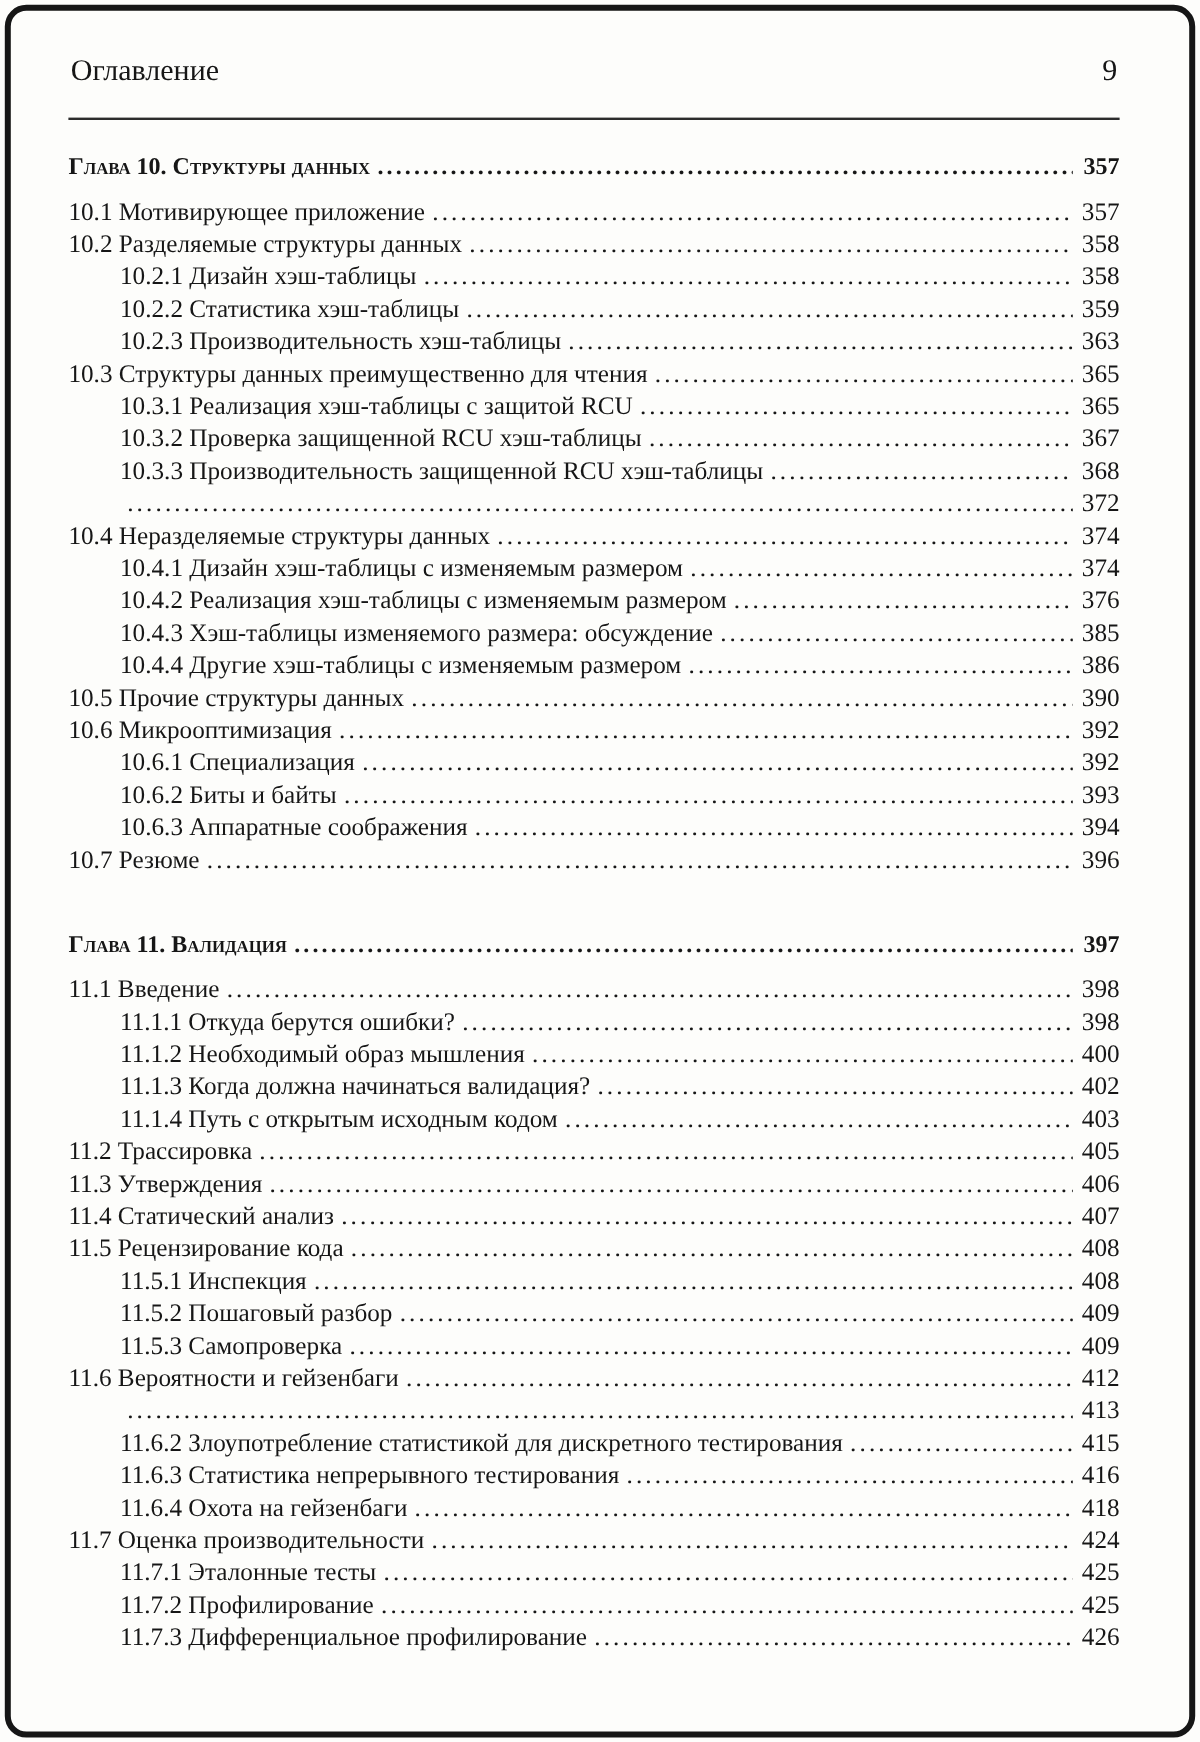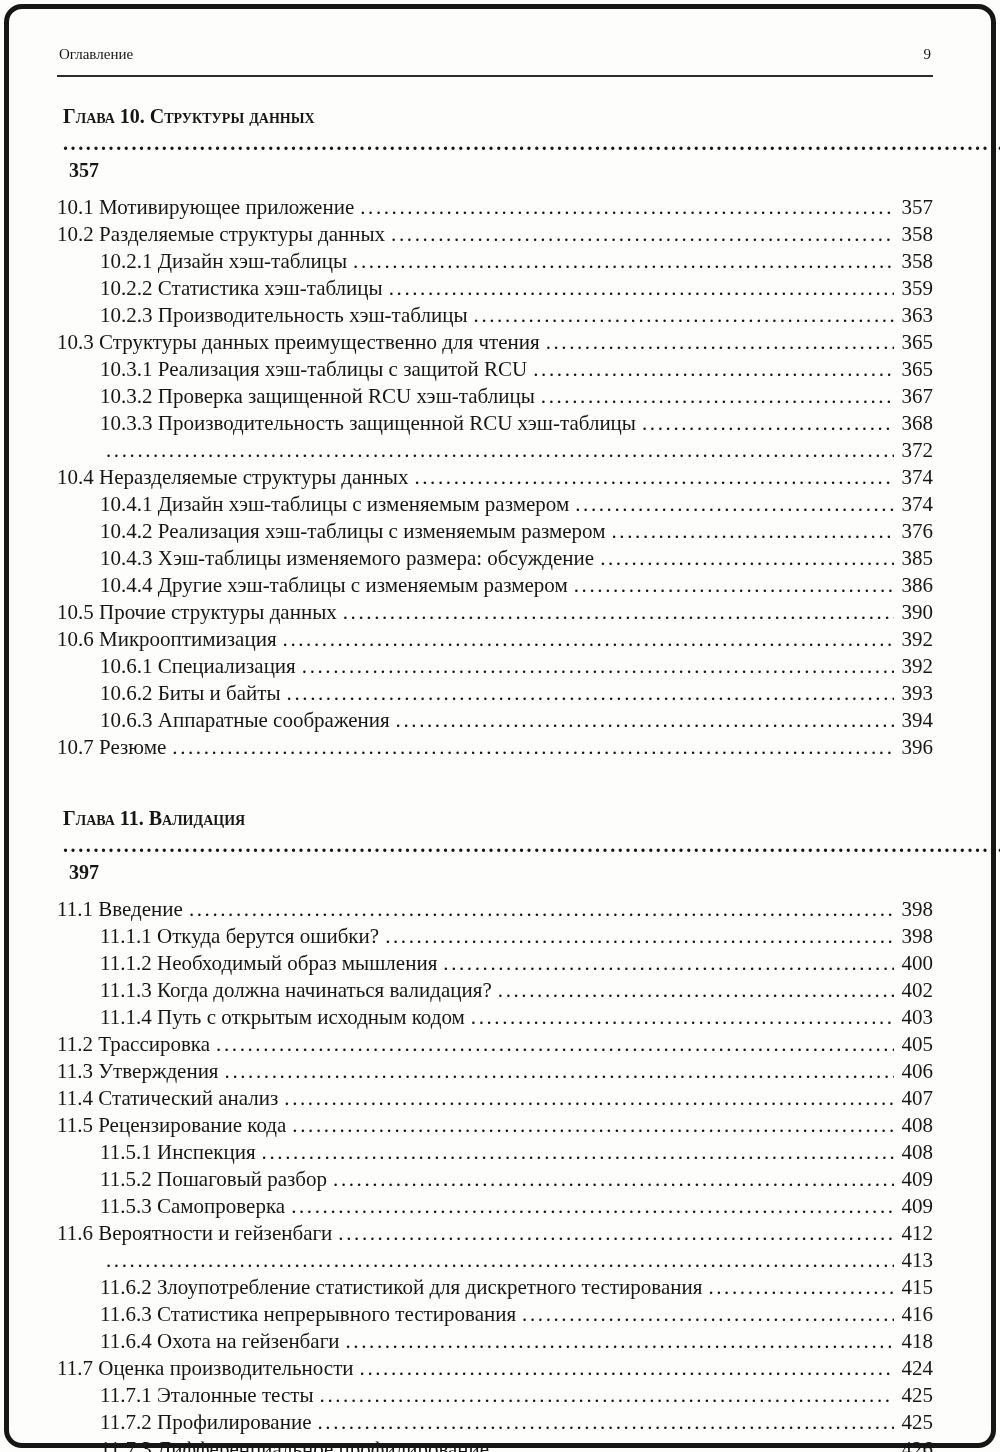--- a/index.html
+++ b/index.html
@@ -23,38 +23,37 @@
   .content {
     position: absolute;
     left: 57px;
     top: 46px;
     width: 876px;
   }
   .header {
     display: flex;
     justify-content: space-between;
     align-items: baseline;
-    font-size: 15px;
-    padding: 0 2px 12px 2px;
+    font-size: 25px;
+    padding: 0 2px 24px 2px;
     border-bottom: 2px solid #2c2c2c;
   }
   .toc { margin-top: 26px; }
   .toc-row {
     display: flex;
     align-items: baseline;
     font-size: 21px;
     line-height: 27px;
   }
   .toc-row.l2 { padding-left: 43px; font-family: Liberation Serif, serif; }
   .toc-row.chapter {
     font-weight: bold;
     font-variant: small-caps;
     font-size: 20px;
     margin-bottom: 10px;
-    flex-direction: column;
   }
   .toc-row.chapter.gap-before { margin-top: 44px; }
   .toc-label { white-space: nowrap; }
   .toc-dots {
     flex: 1 1 auto;
     overflow: hidden;
     white-space: nowrap;
     margin: 0 3px 0 6px;
   }
   .toc-dots::before {

